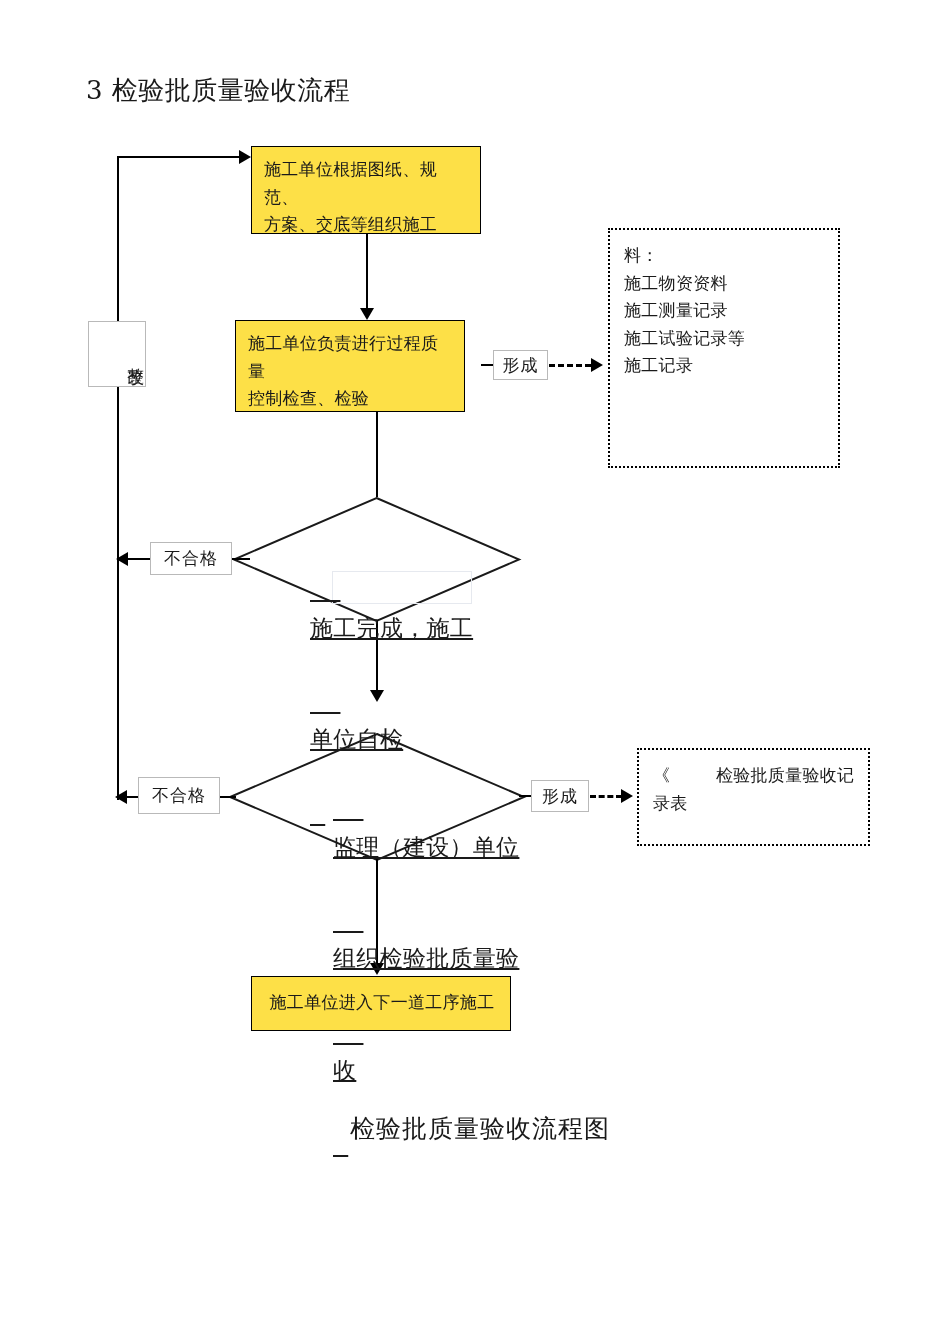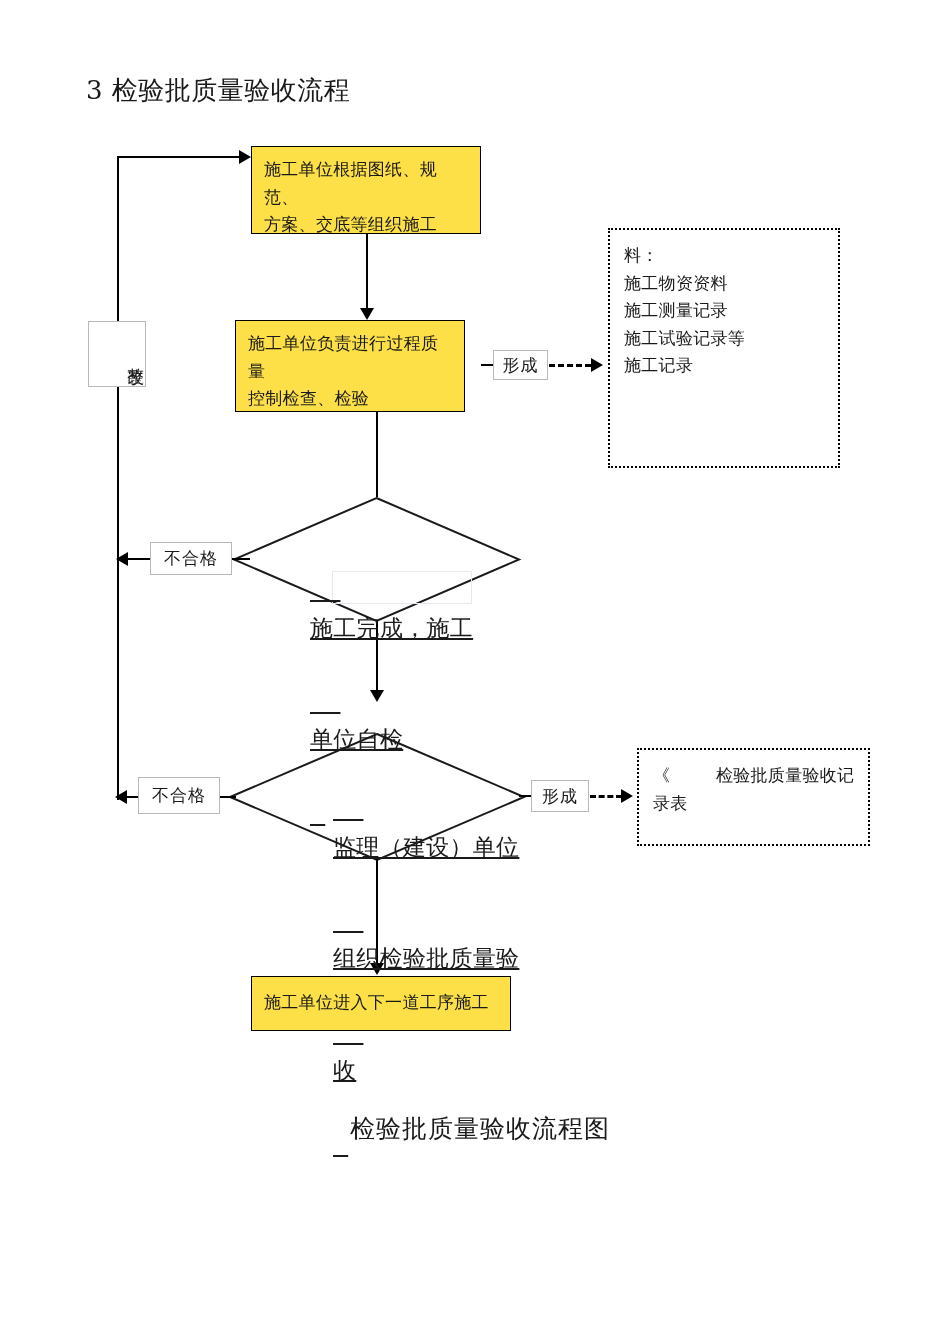--- a/index.html
+++ b/index.html
@@ -241,19 +241,19 @@
   <div class="arrow right" style="left:621px; top:789px;"></div>
 
   <div class="note-box" style="left:637px; top:748px; width:233px; height:98px;">
     <span class="nl">《        检验批质量验收记</span>
     <span class="nl">录表</span>
   </div>
 
   <div class="ln v" style="left:376px; top:859px; height:113px;"></div>
   <div class="arrow down" style="left:370px; top:963px;"></div>
 
-  <div class="proc-box" style="left:251px; top:976px; width:260px; height:55px; padding-top:12px;">
+  <div class="proc-box" style="left:251px; top:976px; width:260px; height:55px; padding-top:12px;text-align:center;">
     <div>施工单位进入下一道工序施工</div>
   </div>
 
   <div class="figure-caption">检验批质量验收流程图</div>
 
 </div>
 
 </body></html>

